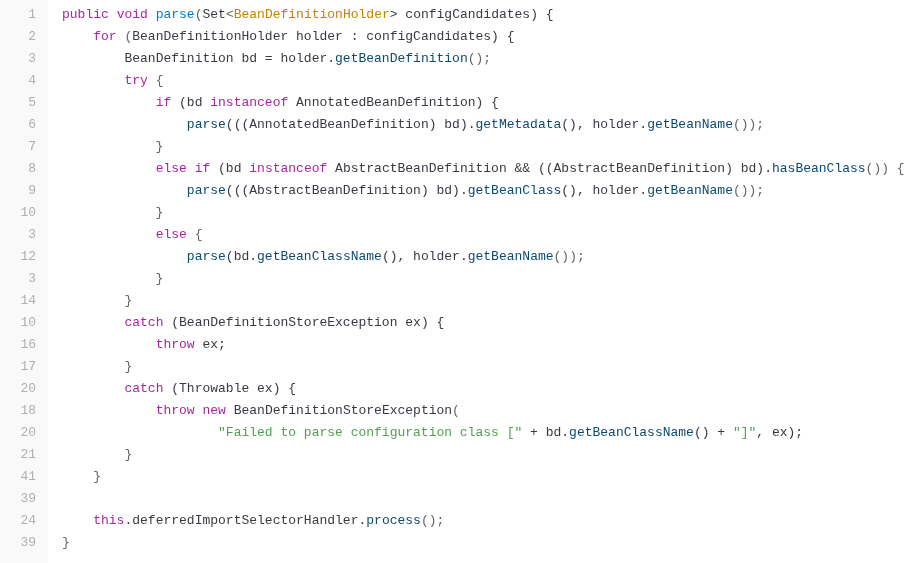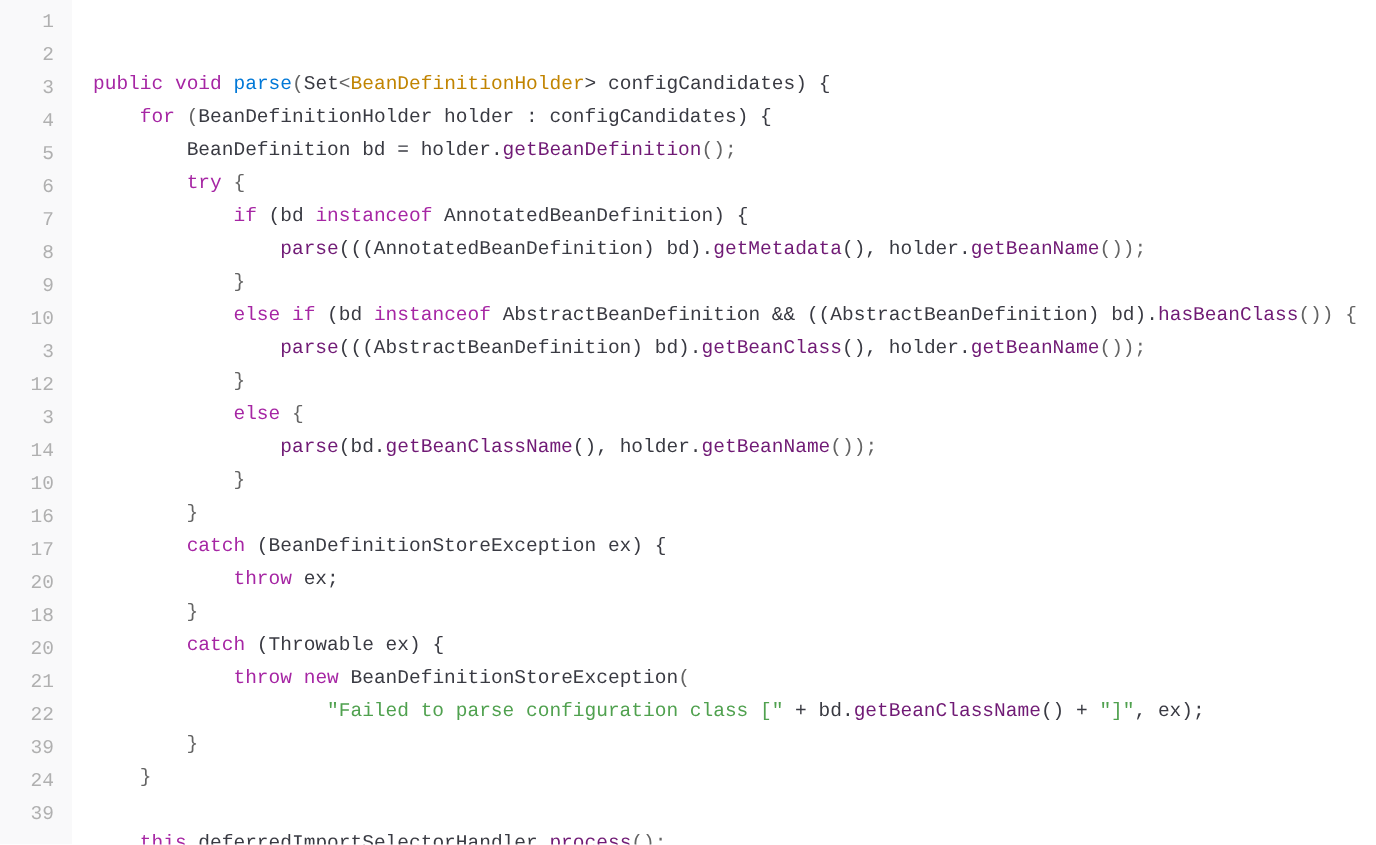--- a/index.html
+++ b/index.html
@@ -1,25 +1,25 @@
 <!DOCTYPE html>
 <html><head>
 <meta charset="utf-8">
 <style>
 * { margin:0; padding:0; box-sizing:border-box; }
 body { font-family:Consolas,Monaco,'Courier New',monospace; font-size:13px; background:#fff; color:#393a42; width:917px; height:563px; overflow:hidden; }
 .editor { display:flex; height:100%; }
 .gutter { width:48px; background:#f9f9fa; text-align:right; padding:4px 12px 4px 0; color:#b0b0b0; user-select:none; flex-shrink:0; }
 .gutter div { height:22px; line-height:22px; }
-.code { flex:1; padding:4px 0 4px 14px; white-space:pre; line-height:22px;margin-top:41px; }
+.code { flex:1; padding:4px 0 4px 14px; white-space:pre; line-height:22px; }
 .line { height:22px; }
 .kw { color:#a626a4; }
 .type { color:#c18401; }
 .method { color:#0078d7; }
-.call { color:#701a75; }
+.call { color:#0c4a6e; }
 .str { color:#50a14f; }
 .var { color:#393a42; }
 .punc { color:#646464; }
 </style>
 </head>
 <body>
 
 <div class="editor">
   <div class="gutter">
       <div>1</div>
@@ -36,19 +36,19 @@
       <div>12</div>
       <div>3</div>
       <div>14</div>
       <div>10</div>
       <div>16</div>
       <div>17</div>
       <div>20</div>
       <div>18</div>
       <div>20</div>
       <div>21</div>
-      <div>22</div>
+      <div>41</div>
       <div>39</div>
       <div>24</div>
       <div>39</div>
     </div>
   <div class="code"><div class="line"><span class="kw">public</span><span class="punc"> </span><span class="kw">void</span><span class="punc"> </span><span class="method">parse</span><span class="punc">(</span><span class="var">Set</span><span class="punc">&lt;</span><span class="type">BeanDefinitionHolder</span><span class="var">&gt; configCandidates) {</span></div><div class="line"><span class="punc">    </span><span class="kw">for</span><span class="punc"> (</span><span class="var">BeanDefinitionHolder</span><span class="var"> holder : configCandidates) {</span></div><div class="line"><span class="punc">        </span><span class="var">BeanDefinition</span><span class="var"> bd = holder.</span><span class="call">getBeanDefinition</span><span class="punc">();</span></div><div class="line"><span class="punc">        </span><span class="kw">try</span><span class="punc"> {</span></div><div class="line"><span class="punc">            </span><span class="kw">if</span><span class="var"> (bd </span><span class="kw">instanceof</span><span class="var"> AnnotatedBeanDefinition) {</span></div><div class="line"><span class="punc">                </span><span class="call">parse</span><span class="var">(((AnnotatedBeanDefinition) bd).</span><span class="call">getMetadata</span><span class="var">(), holder.</span><span class="call">getBeanName</span><span class="punc">());</span></div><div class="line"><span class="punc">            }</span></div><div class="line"><span class="punc">            </span><span class="kw">else</span><span class="punc"> </span><span class="kw">if</span><span class="var"> (bd </span><span class="kw">instanceof</span><span class="var"> AbstractBeanDefinition &amp;&amp; ((AbstractBeanDefinition) bd).</span><span class="call">hasBeanClass</span><span class="punc">()) {</span></div><div class="line"><span class="punc">                </span><span class="call">parse</span><span class="var">(((AbstractBeanDefinition) bd).</span><span class="call">getBeanClass</span><span class="var">(), holder.</span><span class="call">getBeanName</span><span class="punc">());</span></div><div class="line"><span class="punc">            }</span></div><div class="line"><span class="punc">            </span><span class="kw">else</span><span class="punc"> {</span></div><div class="line"><span class="punc">                </span><span class="call">parse</span><span class="var">(bd.</span><span class="call">getBeanClassName</span><span class="var">(), holder.</span><span class="call">getBeanName</span><span class="punc">());</span></div><div class="line"><span class="punc">            }</span></div><div class="line"><span class="punc">        }</span></div><div class="line"><span class="punc">        </span><span class="kw">catch</span><span class="var"> (BeanDefinitionStoreException ex) {</span></div><div class="line"><span class="punc">            </span><span class="kw">throw</span><span class="var"> ex;</span></div><div class="line"><span class="punc">        }</span></div><div class="line"><span class="punc">        </span><span class="kw">catch</span><span class="var"> (Throwable ex) {</span></div><div class="line"><span class="punc">            </span><span class="kw">throw</span><span class="punc"> </span><span class="kw">new</span><span class="punc"> </span><span class="var">BeanDefinitionStoreException</span><span class="punc">(</span></div><div class="line"><span class="punc">                    </span><span class="str">"Failed to parse configuration class ["</span><span class="var"> + bd.</span><span class="call">getBeanClassName</span><span class="var">() + </span><span class="str">"]"</span><span class="var">, ex);</span></div><div class="line"><span class="punc">        }</span></div><div class="line"><span class="punc">    }</span></div><div class="line"><span class="punc"></span></div><div class="line"><span class="punc">    </span><span class="kw">this</span><span class="var">.deferredImportSelectorHandler.</span><span class="call">process</span><span class="punc">();</span></div><div class="line"><span class="punc">}</span></div></div>
 </div>
 
 </body></html>

